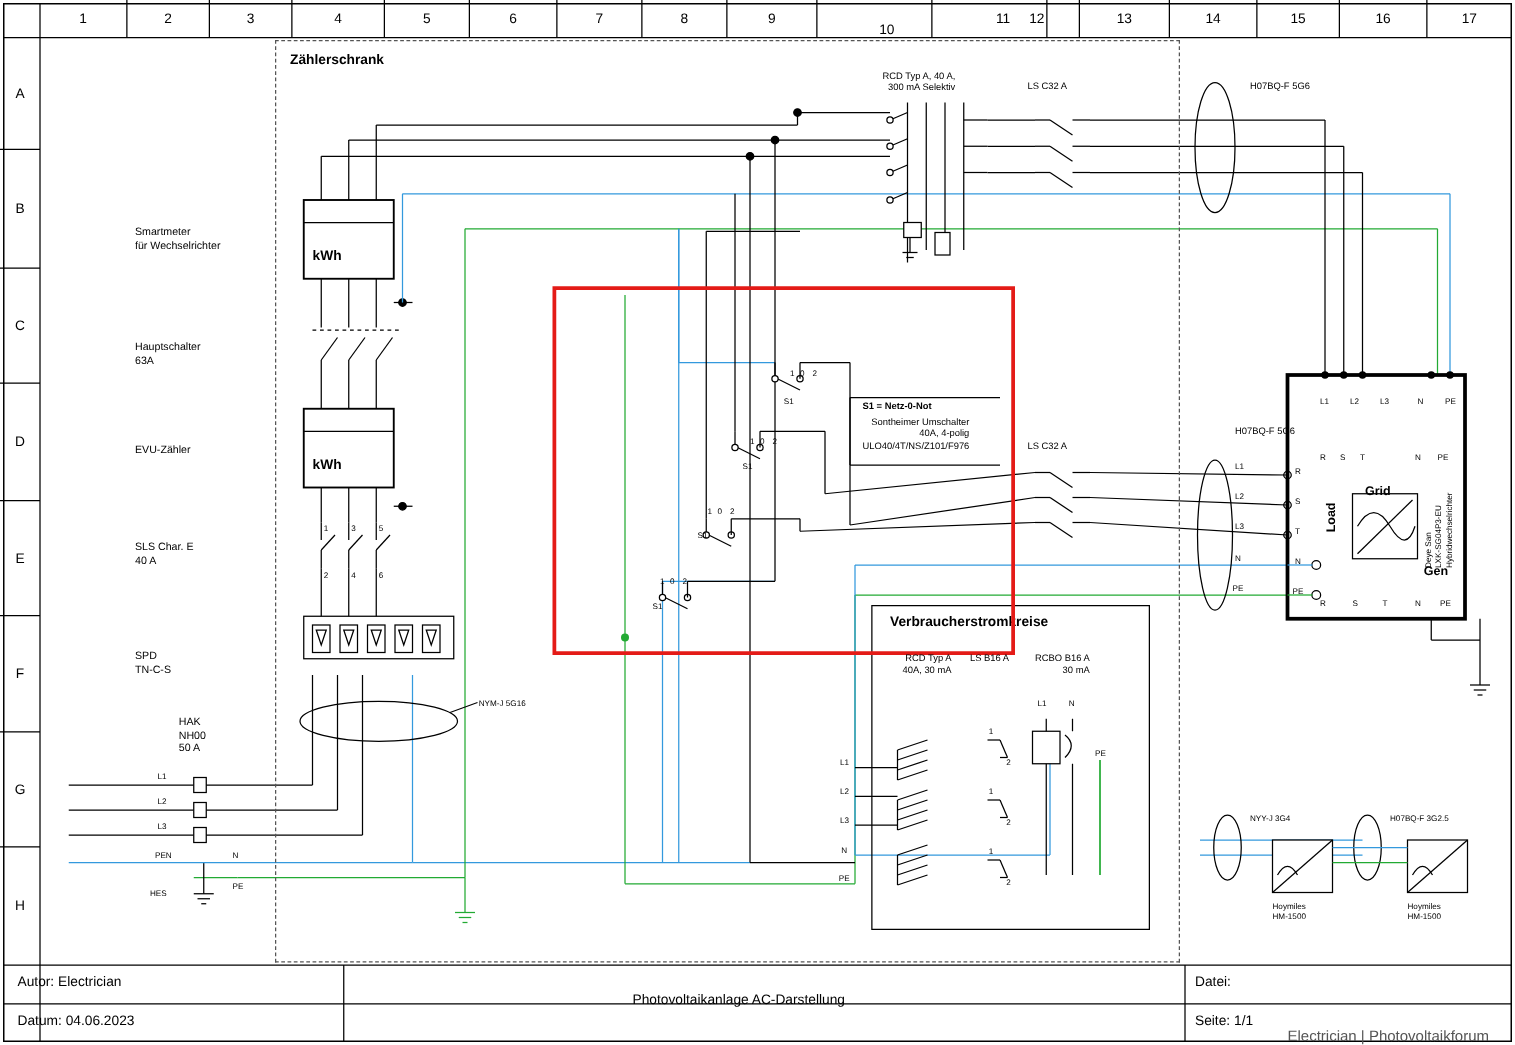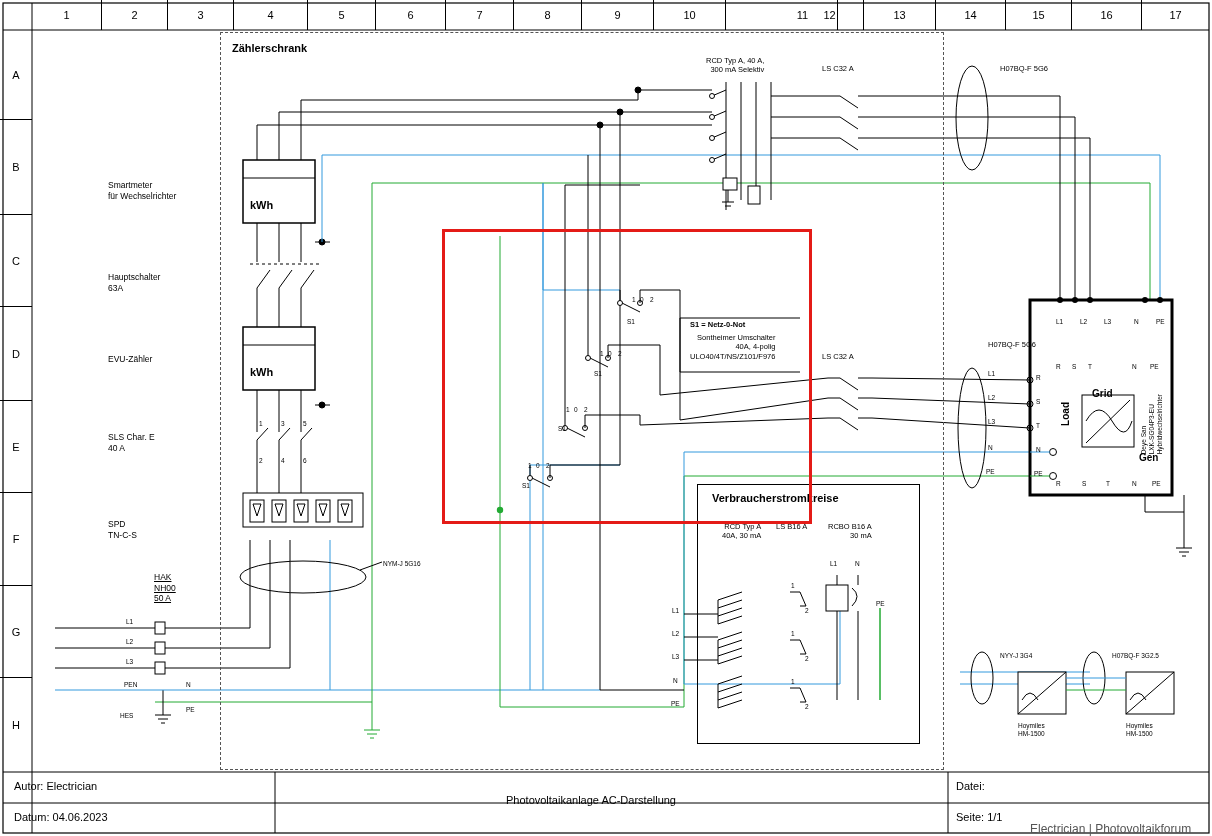--- a/index.html
+++ b/index.html
@@ -401,21 +401,21 @@
     </div>
   <div class="colhdr" style="left:446px;width:68px;">
       <span>7</span>
     </div>
   <div class="colhdr" style="left:514px;width:68px;">
       <span>8</span>
     </div>
   <div class="colhdr" style="left:582px;width:72px;">
       <span>9</span>
     </div>
-  <div class="colhdr" style="left:654px;width:72px;">
+  <div class="colhdr" style="left:674px;width:72px;align-items:flex-end;">
       <span>10</span>
     </div>
   <div class="colhdr" style="left:768px;width:70px;">
       <span>11</span>
     </div>
   <div class="colhdr" style="left:796px;width:68px;">
       <span>12</span>
     </div>
   <div class="colhdr" style="left:864px;width:72px;">
       <span>13</span>
@@ -471,21 +471,21 @@
 
   <div class="lbl" style="left:108px;top:180px;">Smartmeter
 für Wechselrichter</div>
   <div class="lbl" style="left:108px;top:272px;">Hauptschalter
 63A</div>
   <div class="lbl" style="left:108px;top:354px;">EVU-Zähler</div>
   <div class="lbl" style="left:108px;top:432px;">SLS Char. E
 40 A</div>
   <div class="lbl" style="left:108px;top:519px;">SPD
 TN-C-S</div>
-  <div class="lbl" style="left:154px;top:572px;text-decoration:underline;">HAK
+  <div class="lbl" style="left:143px;top:572px;">HAK
 NH00
 50 A</div>
 
   <div class="lbl tiny" style="left:259px;top:420px;">1</div>
   <div class="lbl tiny" style="left:281px;top:420px;">3</div>
   <div class="lbl tiny" style="left:303px;top:420px;">5</div>
   <div class="lbl tiny" style="left:259px;top:457px;">2</div>
   <div class="lbl tiny" style="left:281px;top:457px;">4</div>
   <div class="lbl tiny" style="left:303px;top:457px;">6</div>
 

